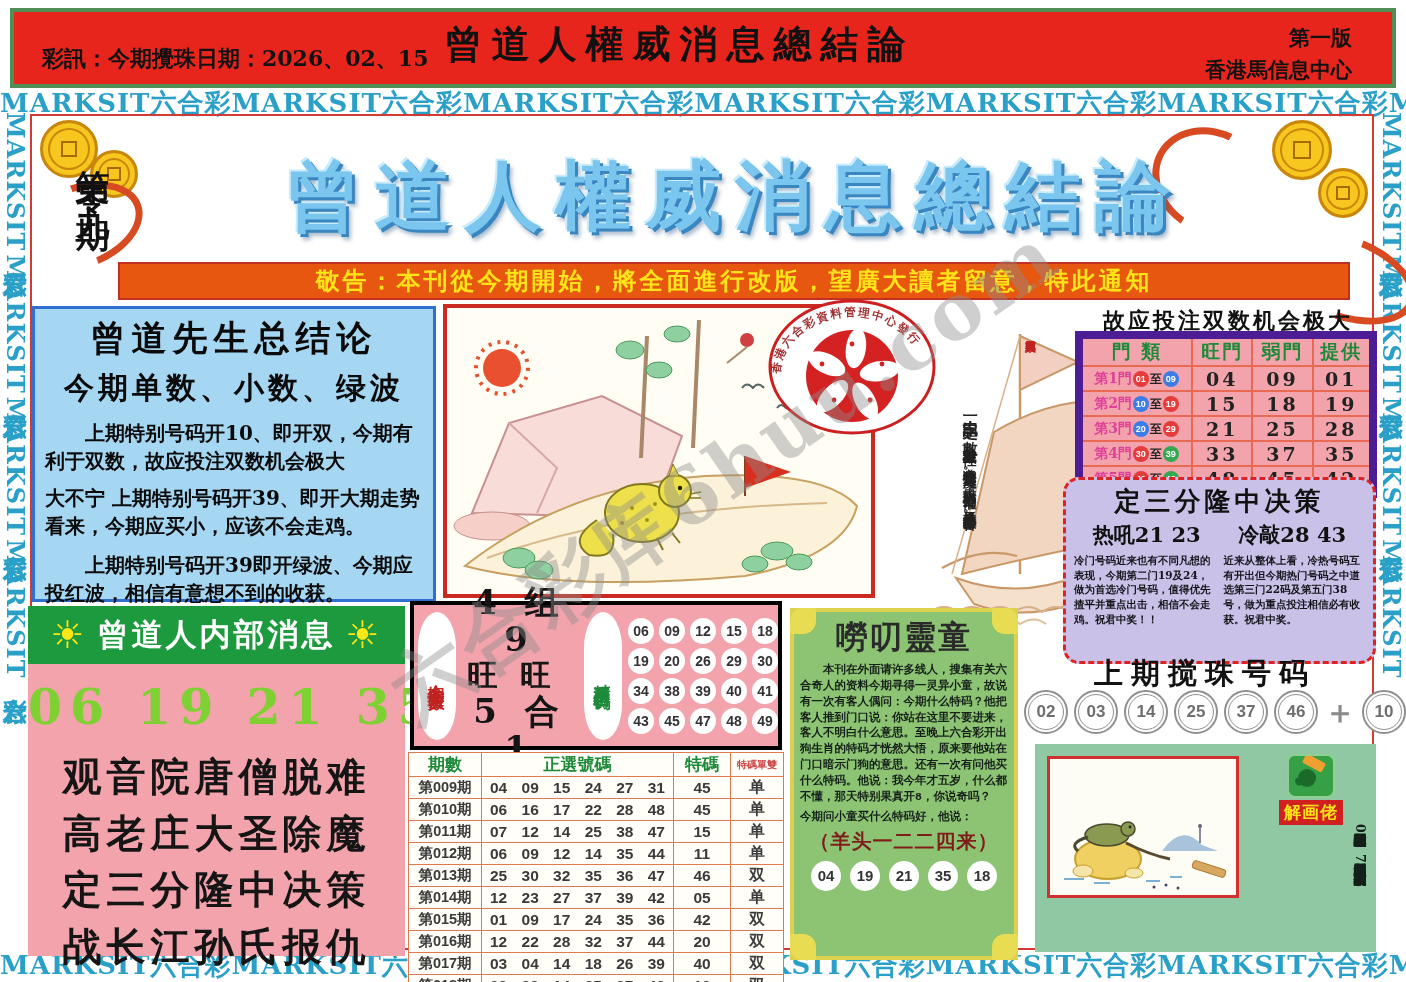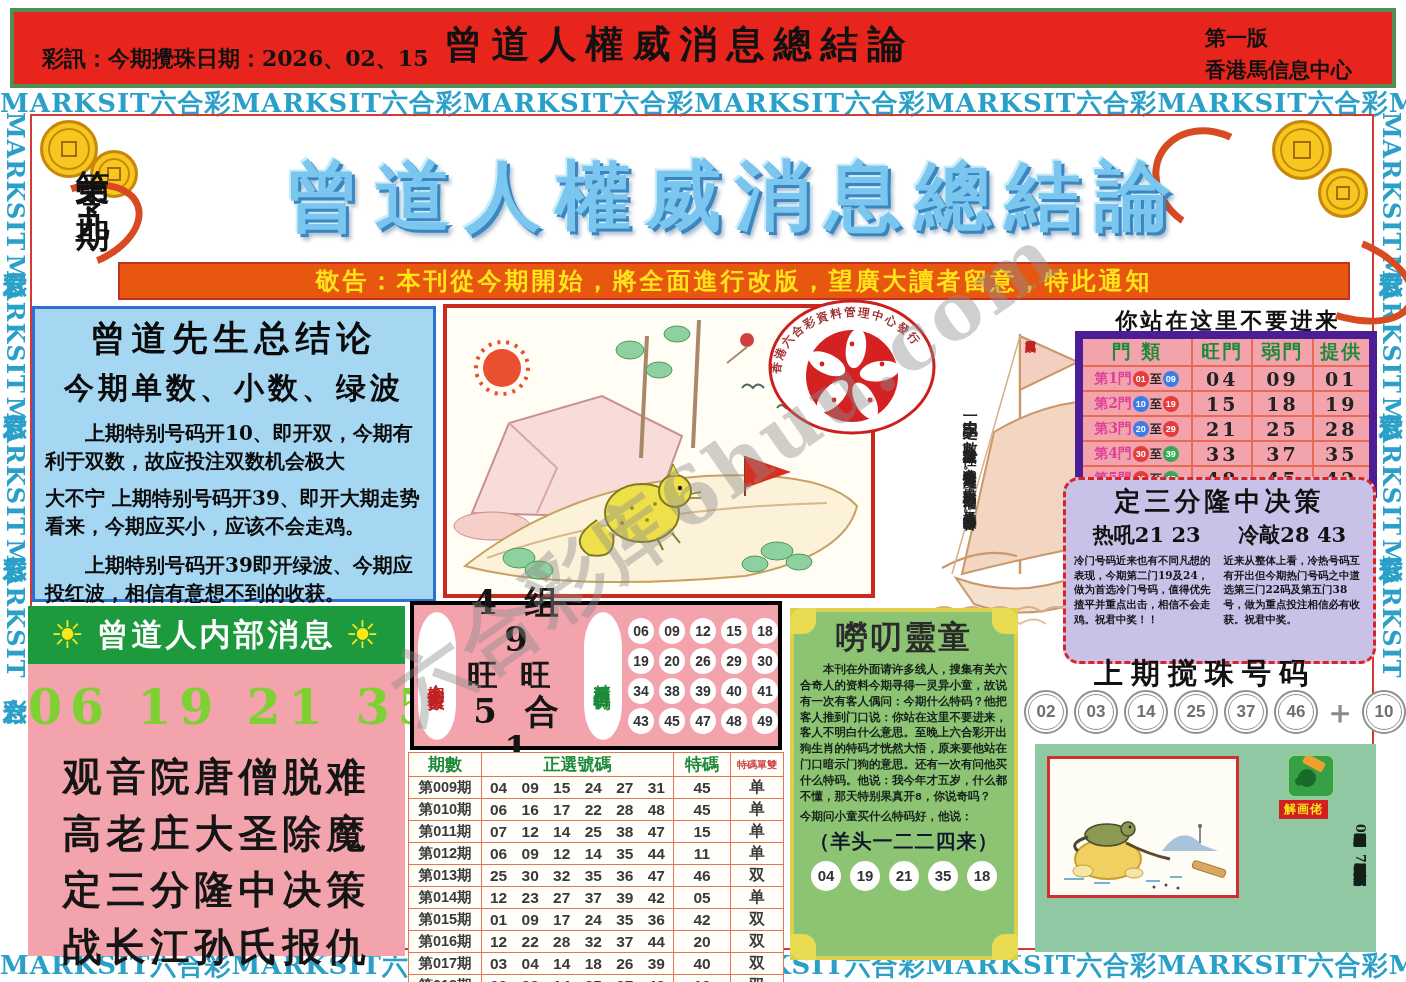--- a/index.html
+++ b/index.html
@@ -6,21 +6,21 @@
   #page{position:relative;width:1406px;height:982px;background:#ffffff;overflow:hidden;
         font-family:"DejaVu Sans",sans-serif;}
 
   
   .banner{position:absolute;left:10px;top:8px;width:1386px;height:80px;background:#e8251c;
           border:4px solid #4f8f55;box-sizing:border-box;display:flex;align-items:flex-end;}
   .banner .m-left{color:#111;font-weight:bold;font-size:22px;font-family:"DejaVu Serif",serif;
                   margin:0 0 10px 28px;white-space:nowrap;}
   .banner .m-title{color:#111;font-weight:bold;font-size:38px;letter-spacing:9px;
                    font-family:"DejaVu Serif",serif;margin:0 0 14px 16px;white-space:nowrap;}
-  .banner .m-right{position:absolute;right:40px;top:10px;text-align:left;color:#111;
+  .banner .m-right{position:absolute;right:40px;top:10px;text-align:right;color:#111;
                    font-family:"DejaVu Serif",serif;font-weight:bold;font-size:21px;line-height:1.5;}
 
   
   .bstrip{position:absolute;color:#2aa0c8;font-family:"DejaVu Serif",serif;font-size:26px;
           font-weight:bold;white-space:nowrap;overflow:hidden;letter-spacing:1px;}
   .bstrip.h{left:0;width:1406px;height:30px;line-height:30px;text-align:center;}
   .bstrip.v{top:112px;height:836px;width:28px;writing-mode:vertical-rl;line-height:28px;font-size:24px;}
 
   .frame{position:absolute;left:30px;top:114px;width:1344px;height:836px;border:2px solid #d23b33;
          box-sizing:border-box;pointer-events:none;}
@@ -139,36 +139,36 @@
 
   
   .child{position:absolute;left:790px;top:608px;width:228px;height:352px;background:#8dc473;
          border:4px solid #ddd04e;box-sizing:border-box;padding:4px 6px;}
   .child .t{text-align:center;font-family:"DejaVu Serif",serif;font-weight:bold;font-size:32px;
             color:#2a2a2a;letter-spacing:2px;}
   .child .body{font-size:11.5px;font-weight:bold;color:#15201a;line-height:1.38;margin-top:2px;
                font-family:Liberation Mono, monospace;text-indent:2em;}
   .child .q{font-size:11.5px;font-weight:bold;color:#15201a;margin-top:4px;font-family:"DejaVu Serif",serif;}
   .child .ans{text-align:center;font-family:"DejaVu Serif",serif;font-weight:bold;font-size:20px;
-              color:#0f172a;margin-top:4px;letter-spacing:1px;white-space:nowrap;}
+              color:#7f1d1d;margin-top:4px;letter-spacing:1px;white-space:nowrap;}
   .child .balls{display:flex;justify-content:center;gap:9px;margin-top:6px;}
   .child-ball{width:30px;height:30px;background:#fff;border-radius:50%;display:flex;align-items:center;
               justify-content:center;font-weight:bold;font-size:15px;color:#333;
               font-family:"Liberation Sans",sans-serif;}
   .flour{position:absolute;width:26px;height:26px;background:#e8dc52;border-radius:50% 10% 50% 10%;}
 
   
   .panel{position:absolute;left:1035px;top:744px;width:341px;height:208px;background:#8fc8a2;
          box-sizing:border-box;}
   .panel .pic{position:absolute;left:12px;top:12px;width:192px;height:142px;background:#fdfcf5;
               border:3px solid #d03030;box-sizing:border-box;}
   .panel .icon{position:absolute;left:252px;top:10px;width:44px;height:40px;border-radius:8px;
                background:#35a045;border:2px solid #8fd08f;overflow:hidden;}
   .jp-label{position:absolute;left:244px;top:56px;background:#d02020;color:#ffe41a;font-weight:bold;
-            font-size:12px;padding:1px 5px;font-family:"DejaVu Serif",serif;letter-spacing:1px;}
+            font-size:17px;padding:1px 5px;font-family:"DejaVu Serif",serif;letter-spacing:1px;}
   .jp-text{position:absolute;left:208px;top:80px;width:126px;height:122px;writing-mode:vertical-rl;
            font-size:12.5px;font-weight:bold;color:#15201a;line-height:1.45;
            font-family:"DejaVu Serif",serif;}
 
   
   .illu{position:absolute;left:443px;top:304px;width:432px;height:294px;border:4px solid #cc2a20;
         box-sizing:border-box;background:#fffdf4;}
   .stamp{position:absolute;left:766px;top:296px;width:172px;height:142px;}
   .sail{position:absolute;left:922px;top:316px;width:162px;height:316px;}
   .sail-text{position:absolute;left:958px;top:408px;height:200px;writing-mode:vertical-rl;
@@ -302,21 +302,21 @@
       <path d="M8,296 q14,-10 28,0 q14,-10 28,0 q14,-10 28,0 q14,-10 28,0 q14,-10 28,0" fill="none" stroke="#d8b088" stroke-width="2"></path>
       <path d="M20,308 q14,-9 26,0 q14,-9 26,0 q14,-9 26,0 q14,-9 26,0" fill="none" stroke="#e0c098" stroke-width="2"></path>
     </svg>
   </div>
   <div class="flag-text">順風尋寶</div>
   <div class="sail-text">
     <span class="intro">一字記之曰：數</span>
     <span>外道施威欺正性，心猿獲寶伏邪魔。風吹雨打不為懼，祇是紅顏多命苦。</span>
   </div>
 
-  <div class="sw-title">你站在这里不要进来</div>
+  <div class="sw-title">故应投注双数机会极大</div>
   <table class="sw">
     <thead>
         <tr>
       <th style="width:108px;">門 類</th>
       <th>旺門</th>
       <th>弱門</th>
       <th>提供</th>
     </tr>
       </thead>
     <tbody id="sw-body">

